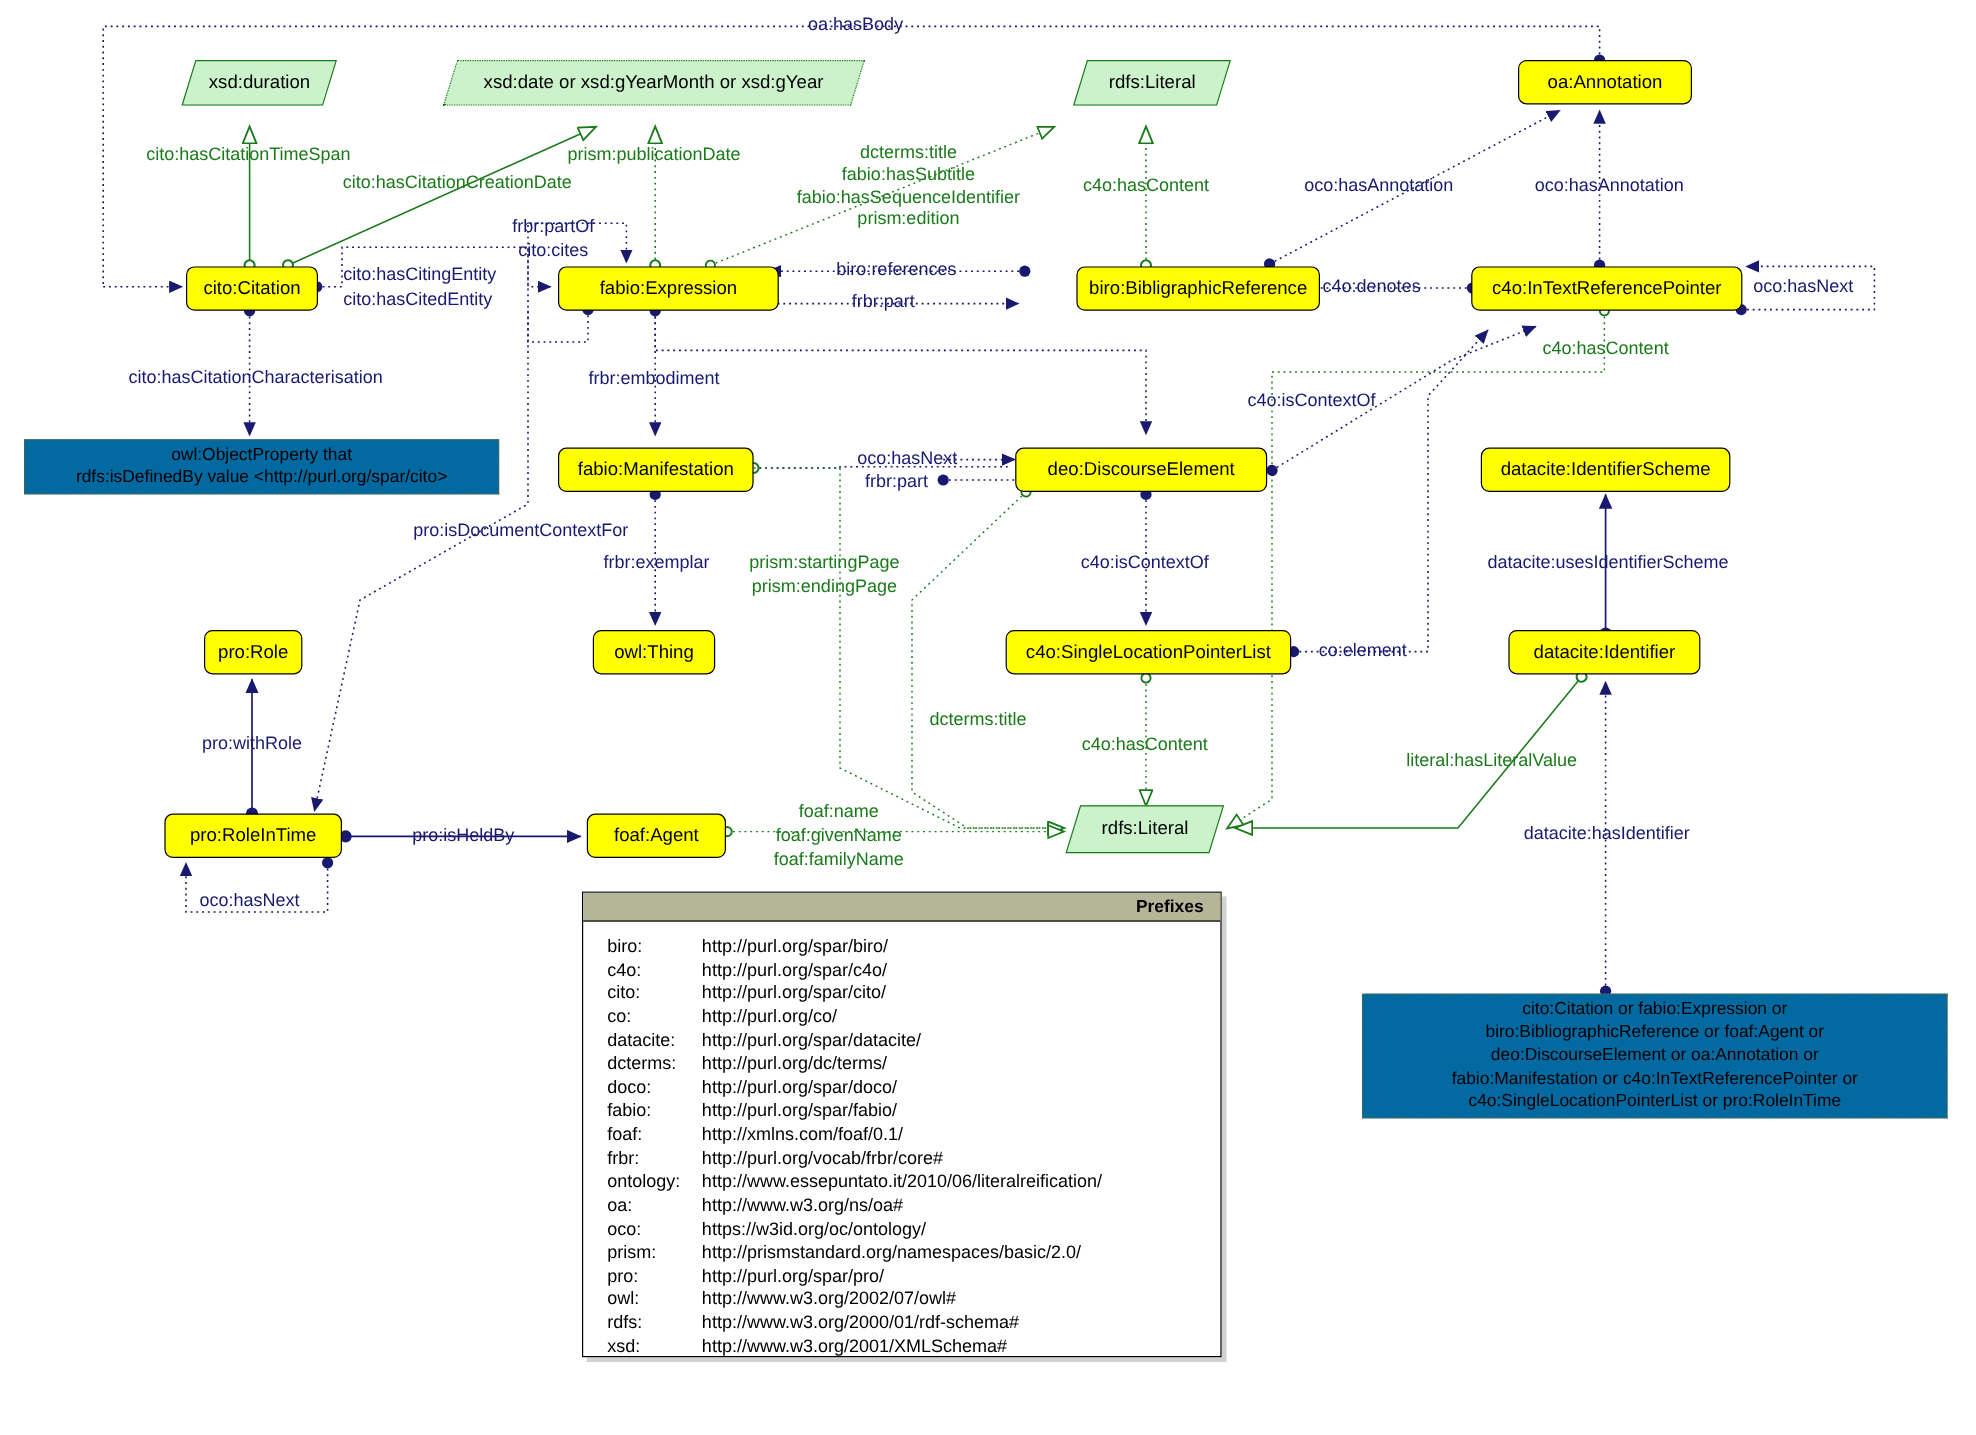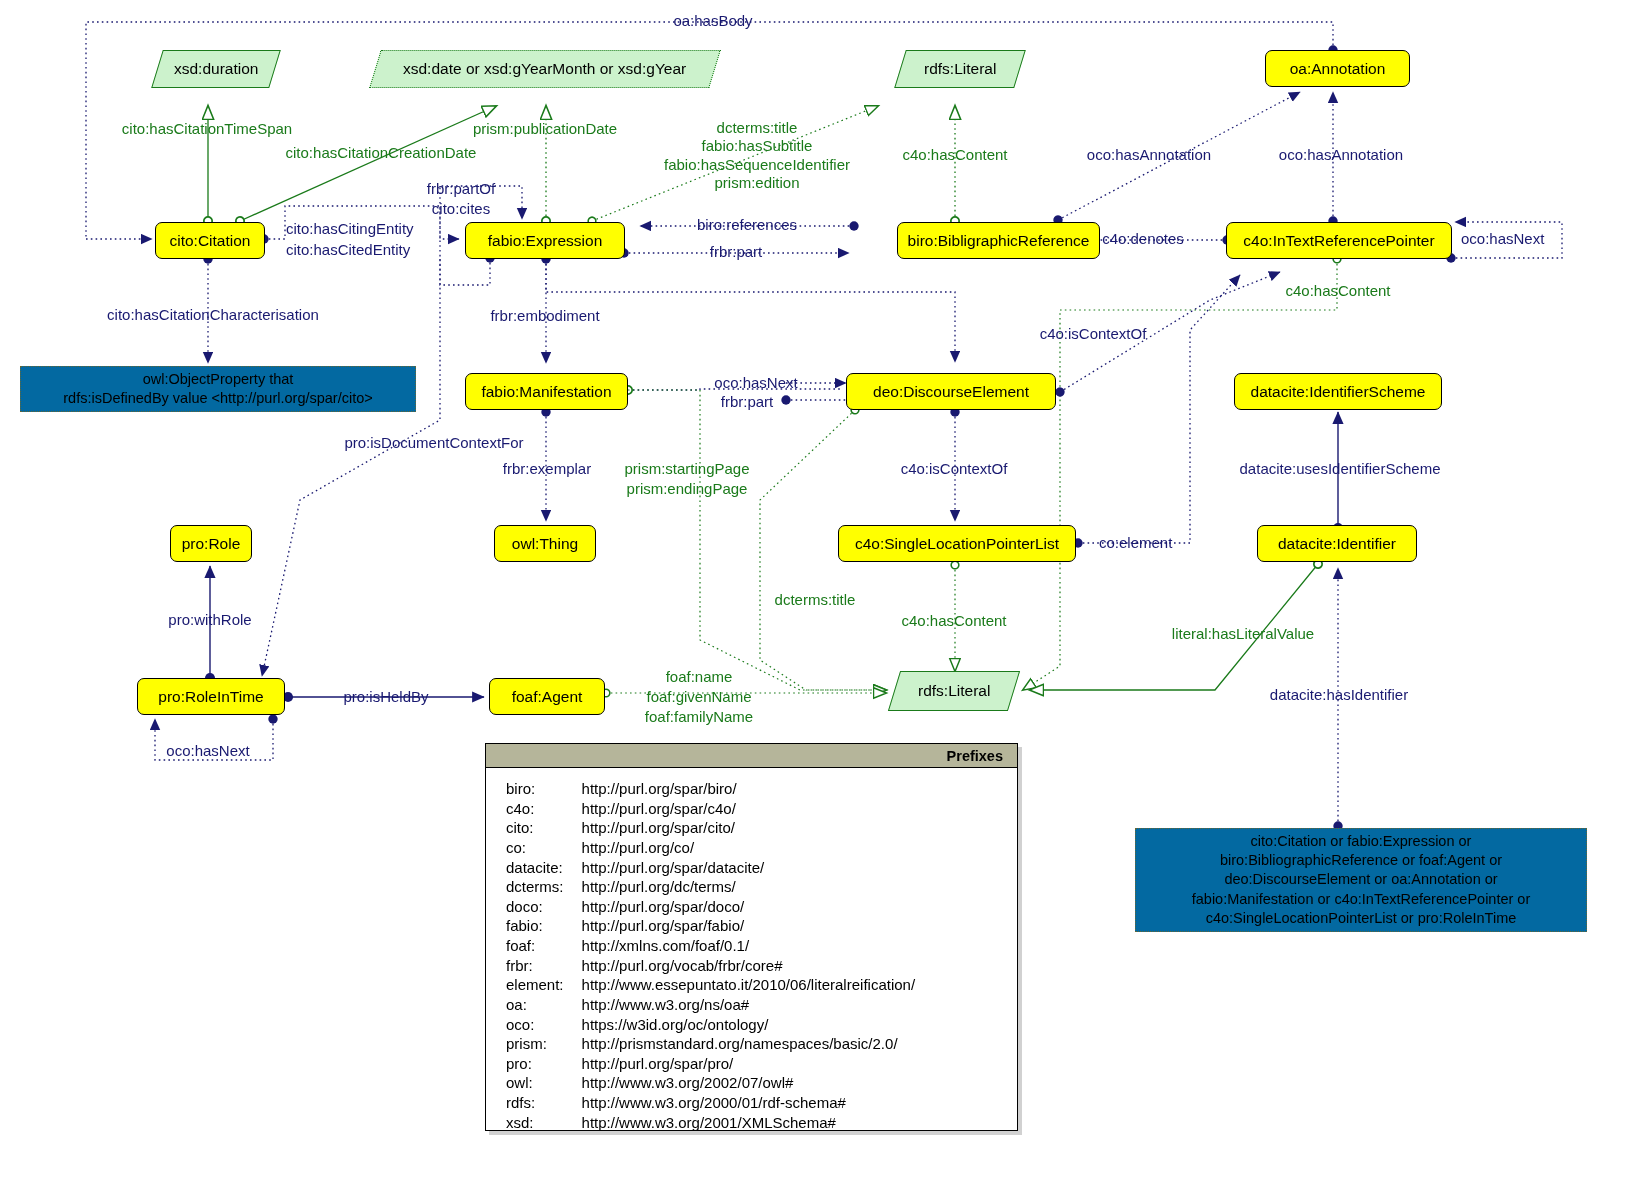--- a/index.html
+++ b/index.html
@@ -232,21 +232,21 @@
   </div>
 
   <div class="datatype" style="left:894px; top:671px; width:120px; height:40px;">
     <span>rdfs:Literal</span>
   </div>
 
   <div class="node" style="left:155px; top:222px; width:110px; height:37px;">
     <span>cito:Citation</span>
   </div>
 
-  <div class="node" style="left:465px; top:222px; width:160px; height:37px;">
+  <div class="node" style="left:465px; top:222px; width:184px; height:37px;">
     <span>fabio:Expression</span>
   </div>
 
   <div class="node" style="left:897px; top:222px; width:203px; height:37px;">
     <span>biro:BibligraphicReference</span>
   </div>
 
   <div class="node" style="left:1226px; top:222px; width:226px; height:37px;">
     <span>c4o:InTextReferencePointer</span>
   </div>
@@ -291,21 +291,21 @@
     <span>foaf:Agent</span>
   </div>
 
   <div class="note" style="left:20px; top:366px; width:396px; height:46px;">
     <div>
       <span class="line">owl:ObjectProperty that</span>
       <span class="line">rdfs:isDefinedBy value &lt;http://purl.org/spar/cito&gt;</span>
     </div>
   </div>
 
-  <div class="note" style="left:1135px; top:828px; width:452px; height:104px;">
+  <div class="note" style="left:1135px; top:828px; width:488px; height:104px;">
     <div>
       <span class="line">cito:Citation or fabio:Expression or</span>
       <span class="line">biro:BibliographicReference or foaf:Agent or</span>
       <span class="line">deo:DiscourseElement or oa:Annotation or</span>
       <span class="line">fabio:Manifestation or c4o:InTextReferencePointer or</span>
       <span class="line">c4o:SingleLocationPointerList or pro:RoleInTime</span>
     </div>
   </div>
 
   <div class="lbl obj c" style="left:713px; top:12px;">oa:hasBody</div>
@@ -430,21 +430,21 @@
             </tr>
             <tr>
               <td class="p">foaf:</td>
               <td class="u">http://xmlns.com/foaf/0.1/</td>
             </tr>
             <tr>
               <td class="p">frbr:</td>
               <td class="u">http://purl.org/vocab/frbr/core#</td>
             </tr>
             <tr>
-              <td class="p">element:</td>
+              <td class="p">ontology:</td>
               <td class="u">http://www.essepuntato.it/2010/06/literalreification/</td>
             </tr>
             <tr>
               <td class="p">oa:</td>
               <td class="u">http://www.w3.org/ns/oa#</td>
             </tr>
             <tr>
               <td class="p">oco:</td>
               <td class="u">https://w3id.org/oc/ontology/</td>
             </tr>

